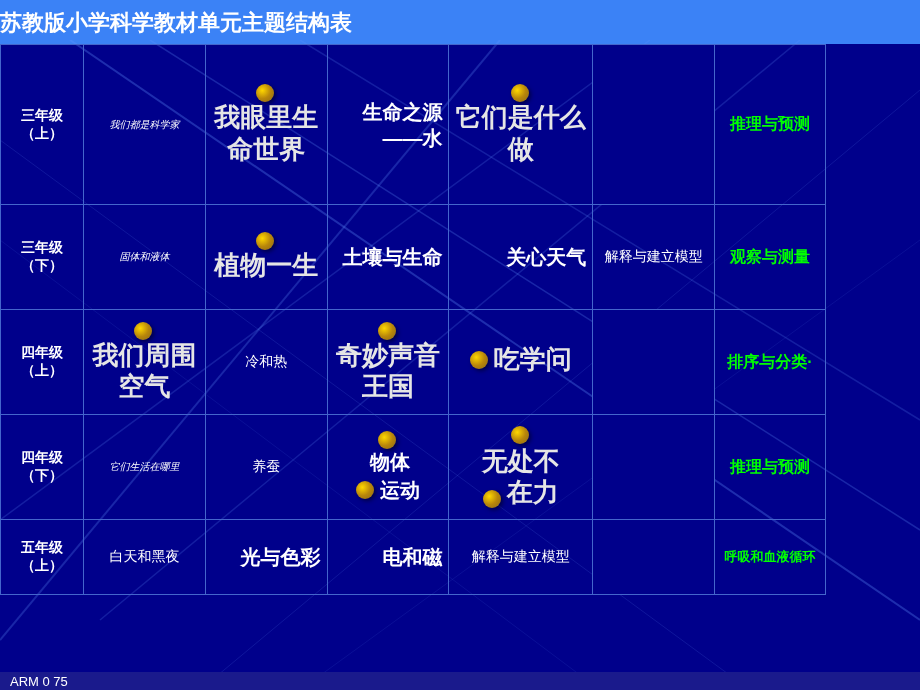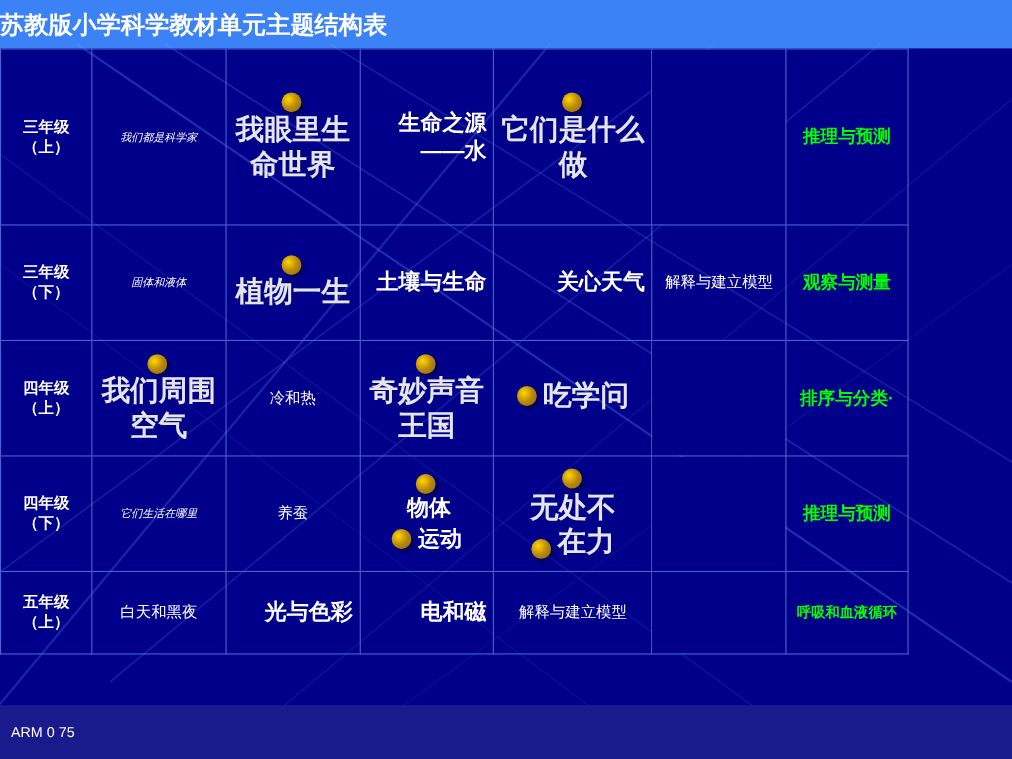--- a/index.html
+++ b/index.html
@@ -141,21 +141,21 @@
 
     .empty-cell {
       background: #00008B;
     }
 
     .bottom-bar {
       position: absolute;
       bottom: 0;
       left: 0;
       width: 920px;
-      height: 49px;
+      height: 18px;
       background: #1a1a8c;
       display: flex;
       align-items: center;
       padding: 0 10px;
     }
 
     .arm-text {
       color: white;
       font-size: 13px;
       font-family: Arial, sans-serif;

